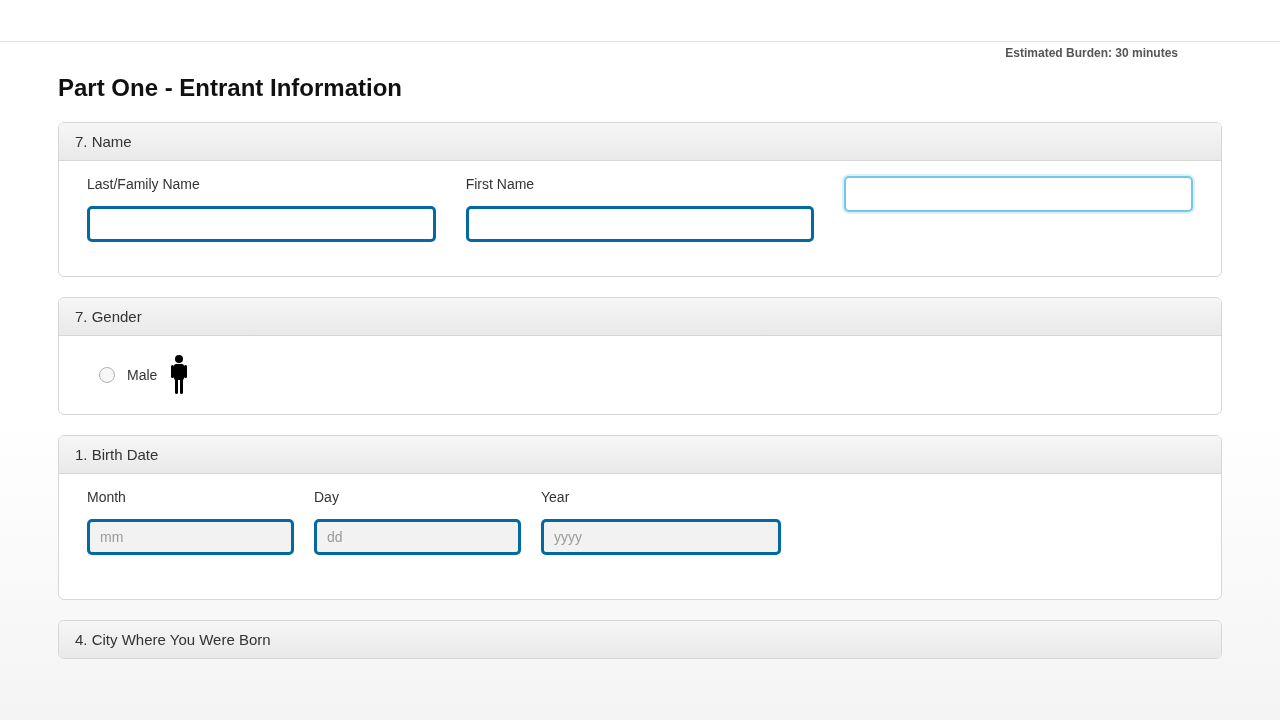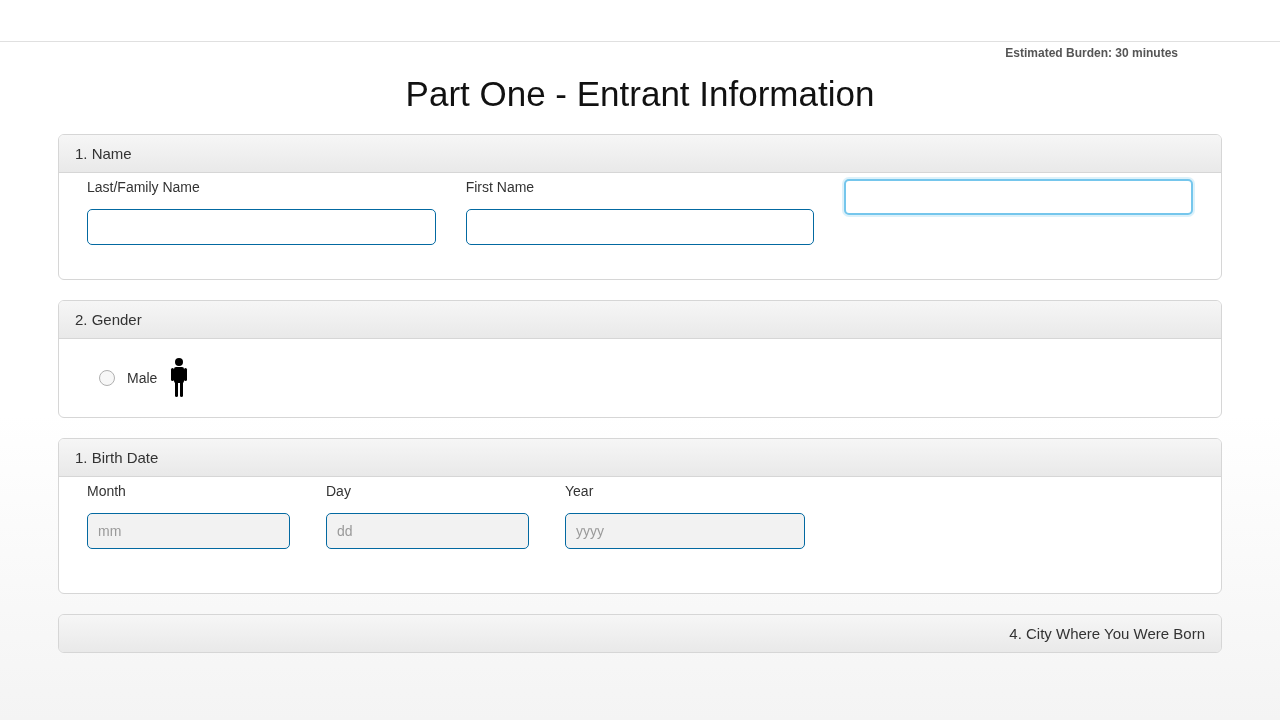--- a/index.html
+++ b/index.html
@@ -18,23 +18,22 @@
     background: #fff;
   }
   .burden {
     text-align: right;
     font-size: 12px;
     color: #555;
     padding: 4px 44px 0 0;
     font-weight: bold;
   }
   .page-title {
-    text-align: center;
-    font-size: 35px;
-    font-weight: 400;
+    font-size: 24px;
+    font-weight: 700;
     color: #111;
     margin: 14px 0 20px 0;
   }
   .content {
     padding: 0 58px 0 58px;
     background: linear-gradient(#ffffff 0%, #ffffff 55%, #f4f4f4 100%);
     height: calc(720px - 42px);
   }
   .panel {
     border: 1px solid #d6d6d6;
@@ -44,26 +43,26 @@
     overflow: hidden;
   }
   .panel-header {
     background: linear-gradient(#f6f6f6, #e9e9e9);
     border-bottom: 1px solid #d6d6d6;
     padding: 10px 16px;
     font-size: 15px;
     color: #333;
   }
   .panel-body {
-    padding: 6px 28px 34px 28px;
+    padding: 15px 28px 34px 28px;
     display: flex;
     gap: 30px;
   }
   .panel-body.birth {
-    gap: 36px;
+    gap: 20px;
     padding-bottom: 44px;
   }
   .field {
     display: flex;
     flex-direction: column;
     flex: 1;
   }
   .field-narrow {
     flex: 0 0 160px;
   }
@@ -73,21 +72,21 @@
   .field-year {
     flex: 0 0 240px;
   }
   .field-label {
     font-size: 14px;
     color: #333;
     margin-bottom: 14px;
   }
   input[type="text"].text-input {
     height: 36px;
-    border: 1px solid #0369a1;
+    border: 3px solid #0369a1;
     border-radius: 5px;
     padding: 4px 10px;
     font-size: 14px;
     background: #fff;
     outline: none;
     color: #222;
   }
   input[type="text"].text-input.focused {
     border: 2px solid #75c6ec;
     box-shadow: 0 0 0 2px rgba(117,198,236,0.25);
@@ -132,53 +131,52 @@
   .icon-figure svg {
     width: 20px;
     height: 42px;
     fill: #000;
   }
   .panel.city {
     margin-bottom: 0;
   }
   .panel.city .panel-header {
     border-bottom: none;
-    text-align: right;
   }
 </style>
 </head>
 <body>
 
 <div class="topbar"></div>
 
 <div class="content">
 
   <div class="burden">Estimated Burden: 30 minutes</div>
 
   <div class="page-title">Part One - Entrant Information</div>
 
   <div class="panel">
-    <div class="panel-header">1. Name</div>
+    <div class="panel-header">7. Name</div>
     <div class="panel-body">
       <div class="field">
         <div class="field-label">Last/Family Name</div>
         <input type="text" class="text-input" value="" style="">
       </div>
       <div class="field">
         <div class="field-label">First Name</div>
         <input type="text" class="text-input" value="" style="">
       </div>
       <div class="field">
         <input type="text" class="text-input focused" value="" style="">
       </div>
     </div>
   </div>
 
   <div class="panel">
-    <div class="panel-header">2. Gender</div>
+    <div class="panel-header">7. Gender</div>
     <div class="gender-body">
       <div class="gender-option">
         <div class="radio-circle"></div>
         <div class="gender-label">Male</div>
         <div class="icon-figure">
           <svg viewBox="0 0 20 42">
             <circle cx="10" cy="5" r="4"></circle>
             <rect x="5" y="10" width="10" height="16" rx="2"></rect>
             <rect x="6" y="24" width="3" height="16" rx="1.5"></rect>
             <rect x="11" y="24" width="3" height="16" rx="1.5"></rect>

